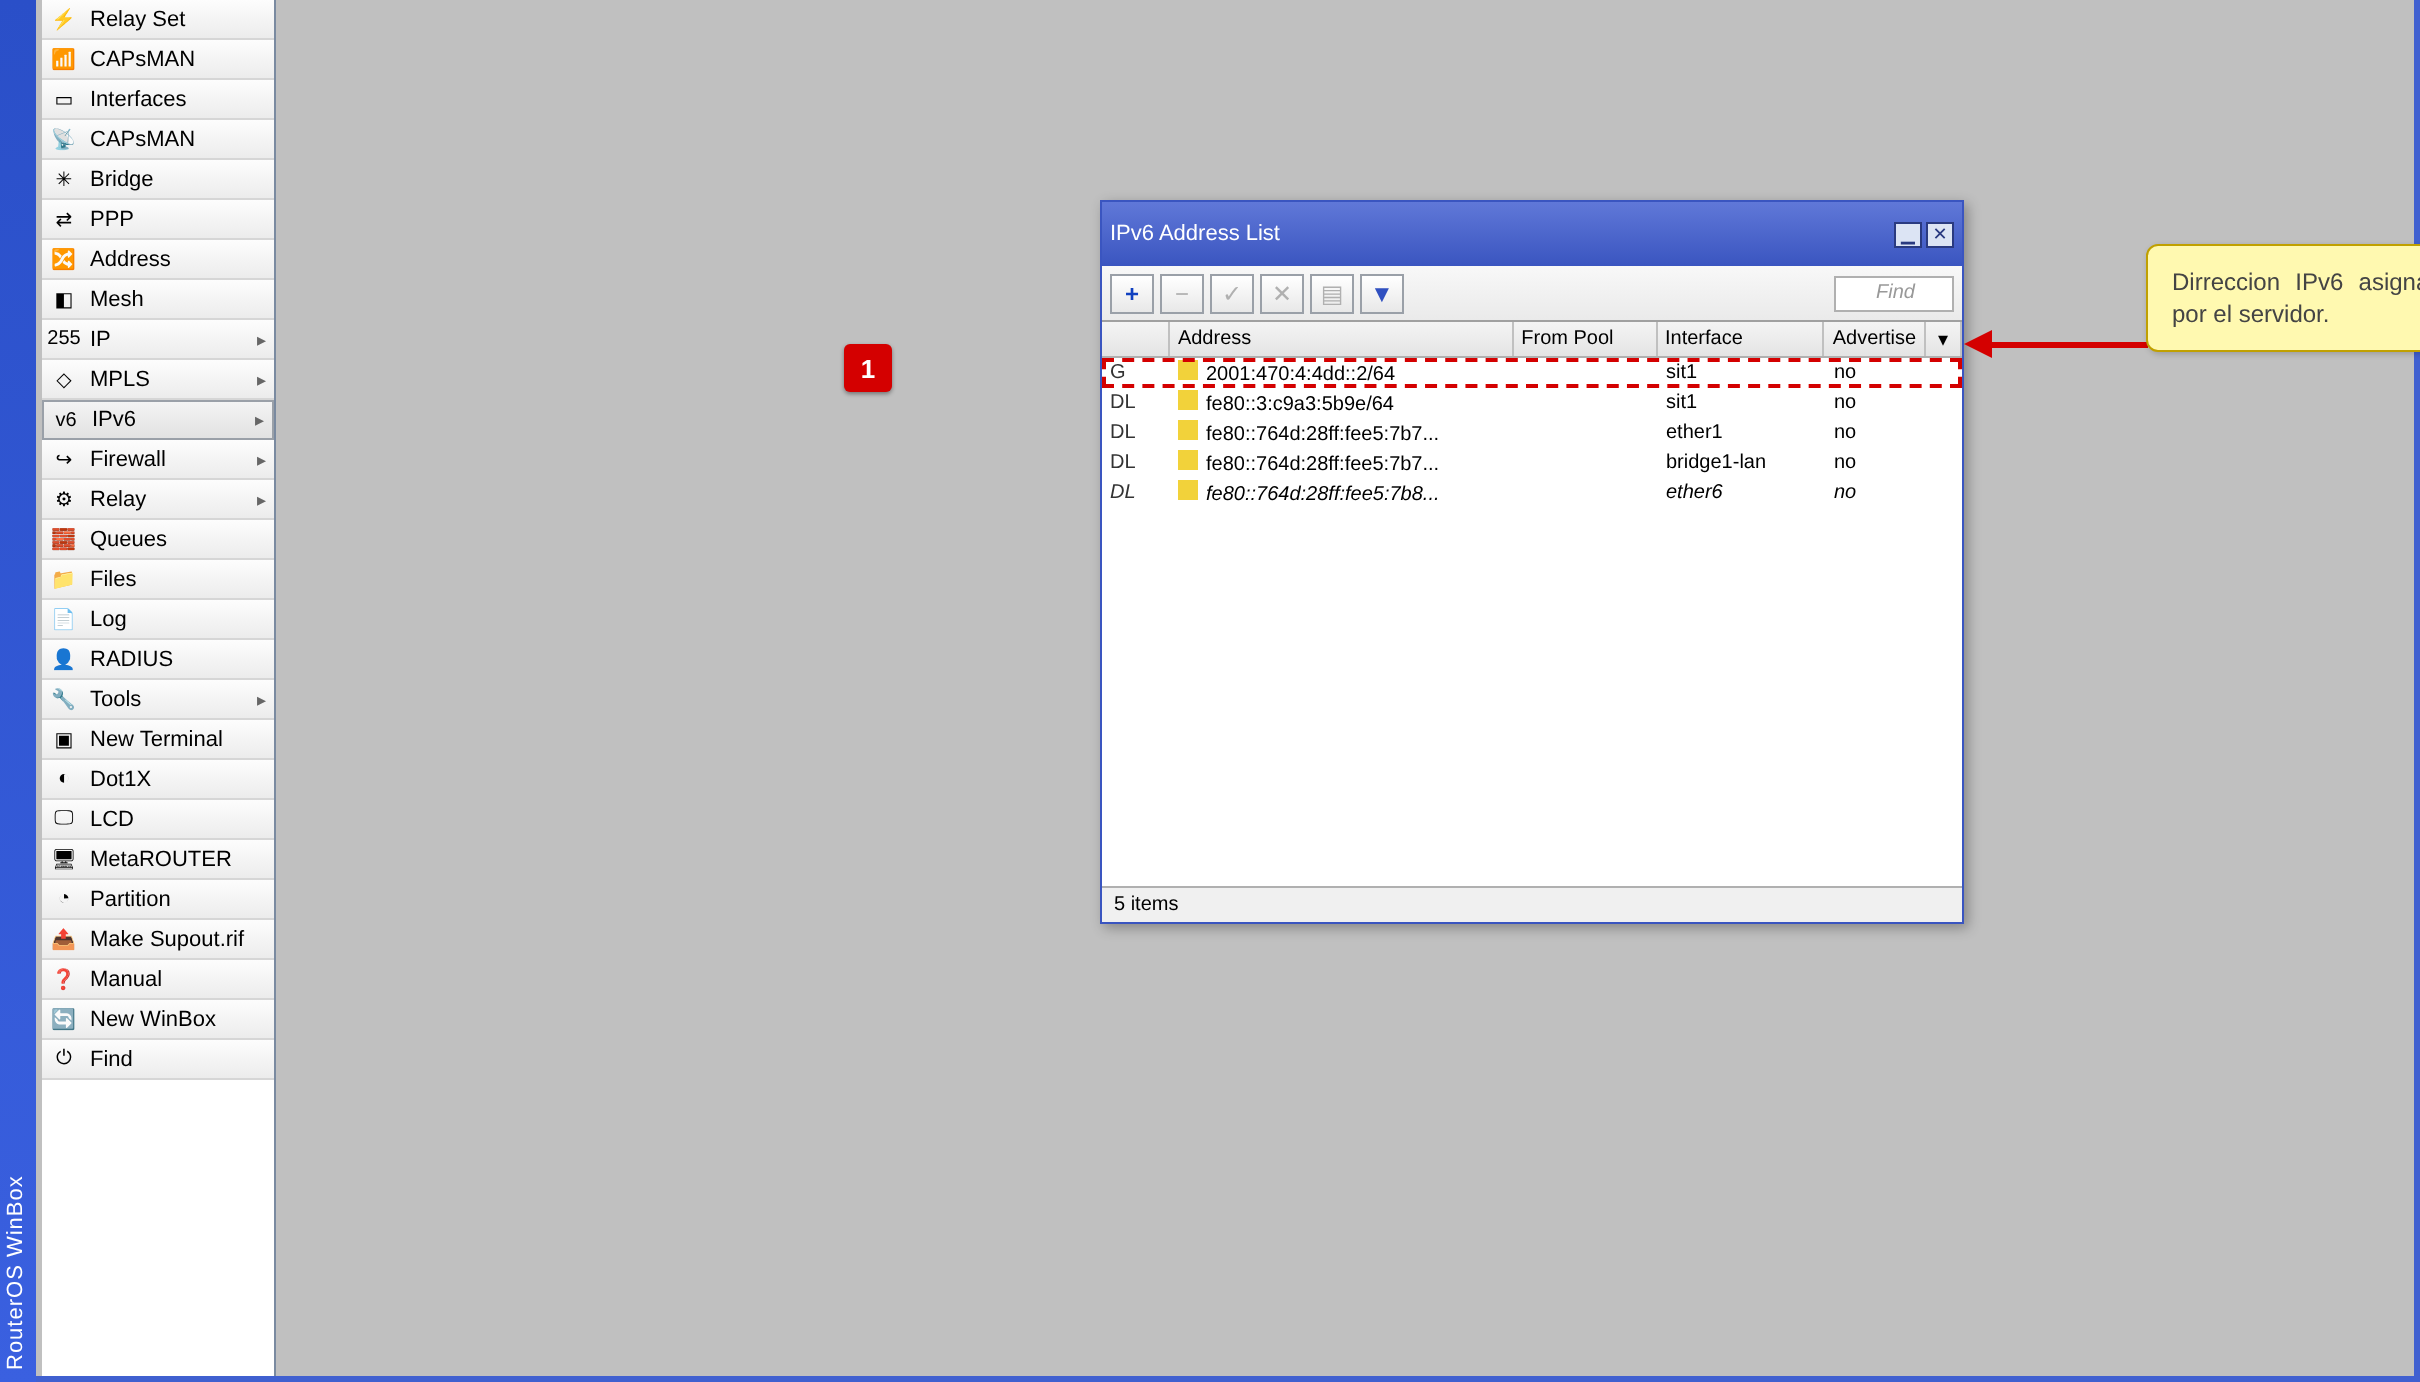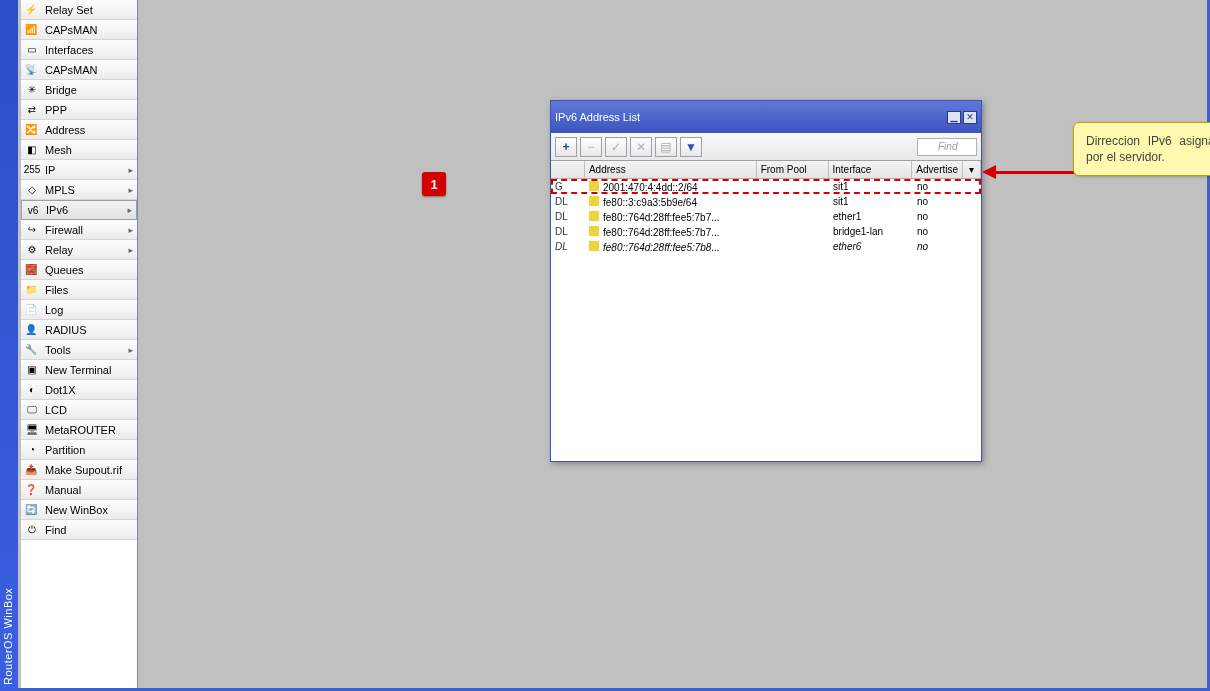--- a/index.html
+++ b/index.html
@@ -451,20 +451,21 @@
             <div class="c col-adv">no</div>
           </div>
           <div class="row italic">
             <div class="c col-flag">DL</div>
             <div class="c col-addr"><span class="addr-ico"></span>fe80::764d:28ff:fee5:7b8...</div>
             <div class="c col-pool"></div>
             <div class="c col-iface">ether6</div>
             <div class="c col-adv">no</div>
           </div>
         </div>
+      <div class="statusbar">5 items</div>
     </div>
 
     <div class="arrow-line">
       <div class="head"></div>
         <div class="shaft"></div>
     </div>
     <div class="callout">Dirreccion IPv6 asignada por el servidor.</div>
 
   </div>
 </div>

